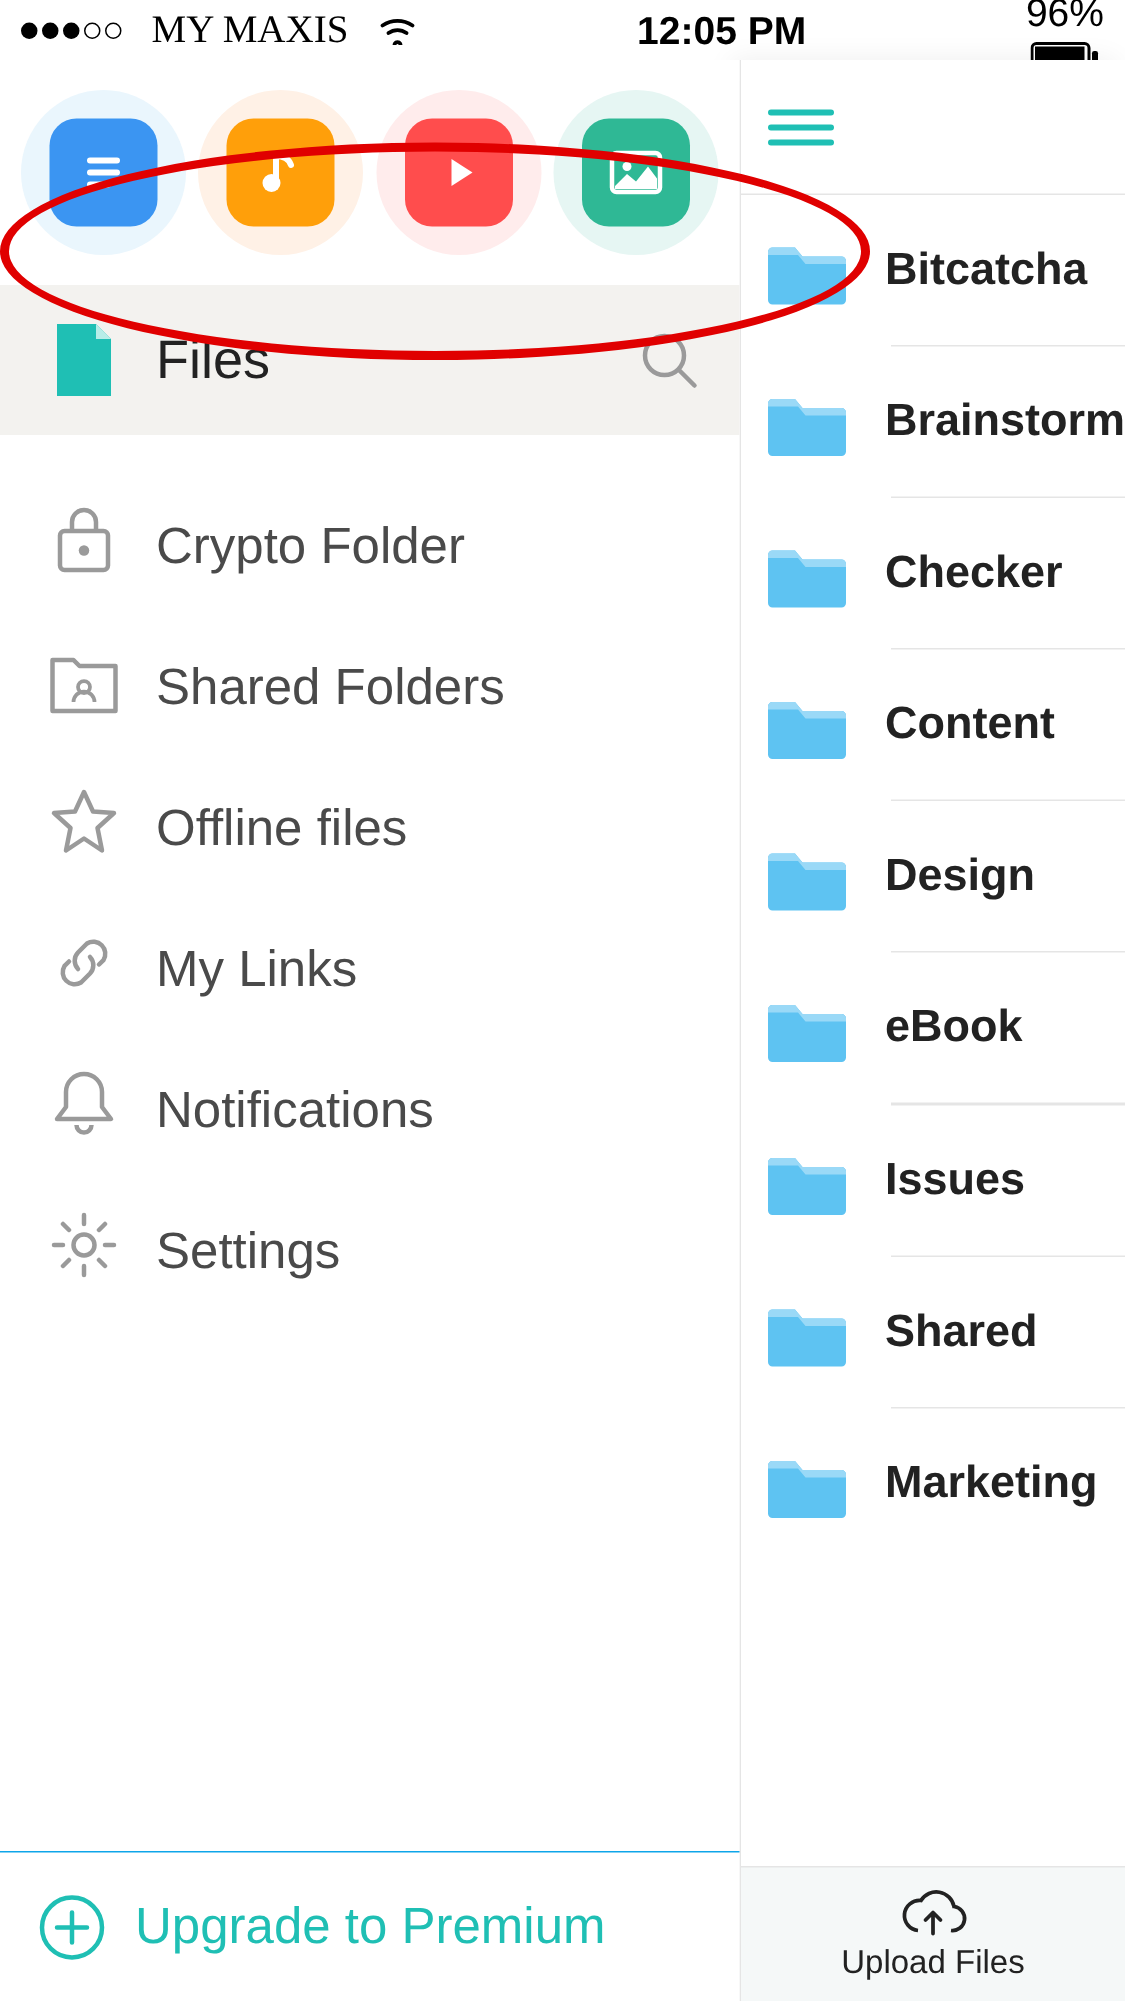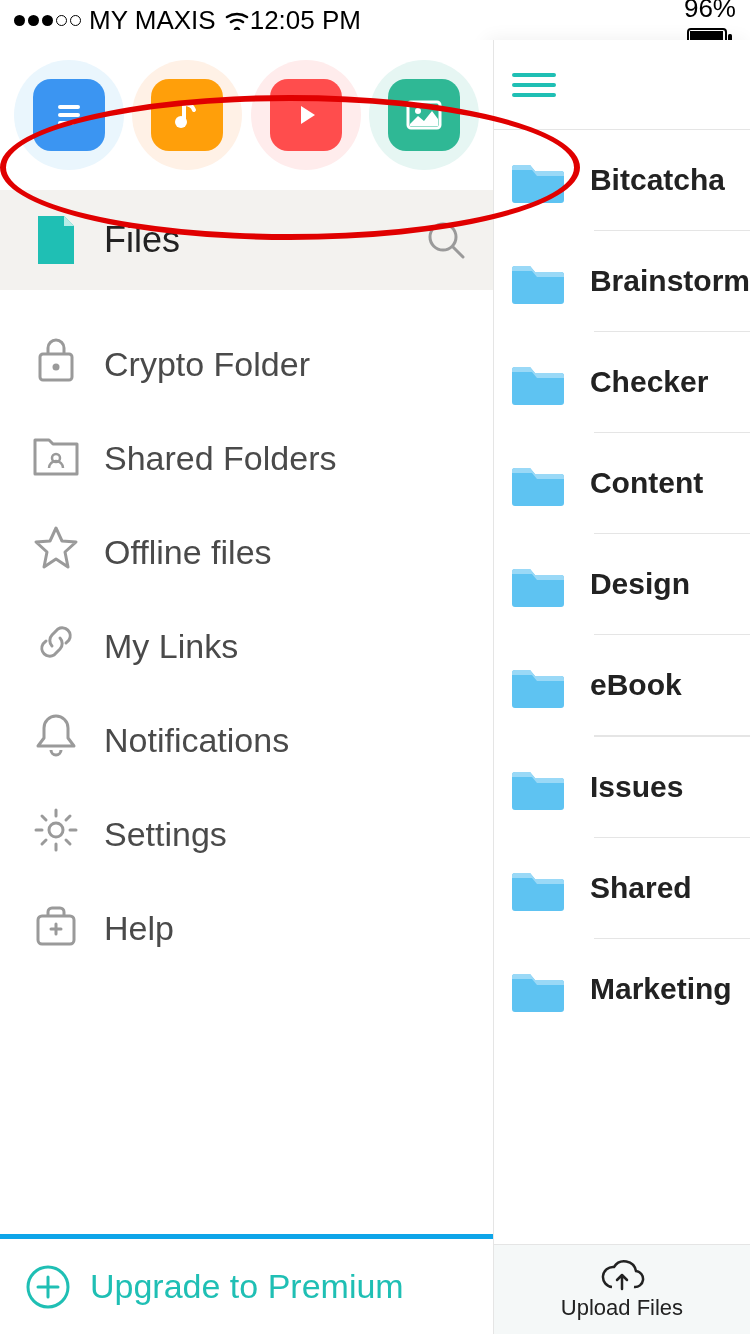--- a/index.html
+++ b/index.html
@@ -1,21 +1,21 @@
 <!DOCTYPE html>
 <html><head>
   <meta charset="utf-8">
   <style>
     * { margin:0; padding:0; box-sizing:border-box; }
     body { font-family:-apple-system,Helvetica,Arial,sans-serif; background:#fff; width:750px; height:1334px; position:relative; overflow:hidden; color:#333; }
 
     
     .status { height:40px; display:flex; align-items:center; padding:0 14px; font-size:26px; color:#000; font-weight:400; }
-    .status .left { display:flex; align-items:center; gap:8px; }
-    .status .center { flex:1; text-align:left; font-weight:400; }
+    .status .left { display:flex; align-items:center; gap:20px;font-family:Liberation Serif, serif; }
+    .status .center { flex:1; text-align:center; font-weight:700; }
     .status .right { display:flex; align-items:center; gap:4px;flex-direction:column; }
     .signal-dots { display:flex; gap:3px; align-items:center; }
     .dot { width:11px; height:11px; border-radius:50%; background:#000; }
     .dot.empty { background:none; border:1.5px solid #000; }
 
     
     .container { display:flex; height:calc(100% - 40px); }
     .sidepanel { width:532px; display:flex; flex-direction:column; background:#fff; position:relative; }
     .mainpanel { flex:1; background:#fff; border-left:1px solid #e5e5e5; display:flex; flex-direction:column; box-shadow:-6px 0 18px rgba(0,0,0,0.07);}
 
@@ -36,21 +36,21 @@
     .red-ellipse { position:absolute; top:55px; left:0px; width:580px; height:145px; border:6px solid #e00000; border-radius:50%; pointer-events:none; z-index:10; }
 
     
     .menu-files { background:#f3f2ef; height:100px; display:flex; align-items:center; padding:0 26px; }
     .menu-row { height:94px; display:flex; align-items:flex-end; padding:0 26px; }
     .menu-row .icon-slot, .menu-files .icon-slot { width:60px; display:flex; justify-content:center; }
     .menu-row .lbl, .menu-files .lbl { font-size:34px; color:#4a4a4a; margin-left:18px; }
     .menu-files .lbl { color:#222; font-size:36px; }
     .menu-files .search { margin-left:auto; }
 
-    .bottom-upgrade { margin-top:auto; height:100px; border-top:5px solid #0ea5e9; display:flex; align-items:center; padding:0 24px; }
+    .bottom-upgrade { margin-top:auto; height:100px; border-top:1px solid #0ea5e9; display:flex; align-items:center; padding:0 24px; }
     .bottom-upgrade .lbl { color:#1fbfb4; font-size:34px; margin-left:18px; }
 
     
     .mainpanel .hamburger { height:90px; display:flex; align-items:center; padding-left:18px; border-bottom:1px solid #e5e5e5; }
     .folderlist { flex:1; overflow:hidden;font-weight:bold; }
     .folder-row { height:100px; display:flex; align-items:center; padding-left:14px; }
     .folder-row .fname { font-size:30px; color:#222; margin-left:22px; white-space:nowrap; overflow:hidden; }
     .folder-sep { margin-left:100px; height:1px; background:#e5e5e5; }
     .upload { height:90px; border-top:1px solid #e5e5e5; display:flex; flex-direction:column; align-items:center; justify-content:center; background:#f5f8f8; }
     .upload .lbl { font-size:22px; color:#222; margin-top:2px; }
@@ -207,30 +207,20 @@
     <div class="menu-row">
       <span class="icon-slot">
         <svg width="48" height="48" viewBox="0 0 48 48">
             <circle cx="24" cy="24" r="7" stroke="#9a9a9a" stroke-width="3" fill="none"></circle>
             <path d="M24 4 v6 M24 38 v6 M4 24 h6 M38 24 h6 M10 10 l4 4 M34 34 l4 4 M38 10 l-4 4 M14 34 l-4 4" stroke="#9a9a9a" stroke-width="3" stroke-linecap="round"></path>
           </svg>
       </span>
       <span class="lbl">Settings</span>
     </div>
 
-    <div class="menu-row">
-      <span class="icon-slot">
-        <svg width="48" height="44" viewBox="0 0 48 44">
-            <rect x="6" y="12" width="36" height="28" rx="4" stroke="#9a9a9a" stroke-width="3" fill="none"></rect>
-            <path d="M16 12 v-4 a4 4 0 0 1 4 -4 h8 a4 4 0 0 1 4 4 v4" stroke="#9a9a9a" stroke-width="3" fill="none"></path>
-            <path d="M24 20 v10 M19 25 h10" stroke="#9a9a9a" stroke-width="3" stroke-linecap="round"></path>
-          </svg>
-      </span>
-      <span class="lbl">Help</span>
-    </div>
 
     <div class="bottom-upgrade">
       <span>
         <svg width="48" height="48" viewBox="0 0 48 48">
             <circle cx="24" cy="24" r="20" stroke="#1fbfb4" stroke-width="3" fill="none"></circle>
             <path d="M24 14 v20 M14 24 h20" stroke="#1fbfb4" stroke-width="3" stroke-linecap="round"></path>
           </svg>
       </span>
       <span class="lbl">Upgrade to Premium</span>
     </div>

